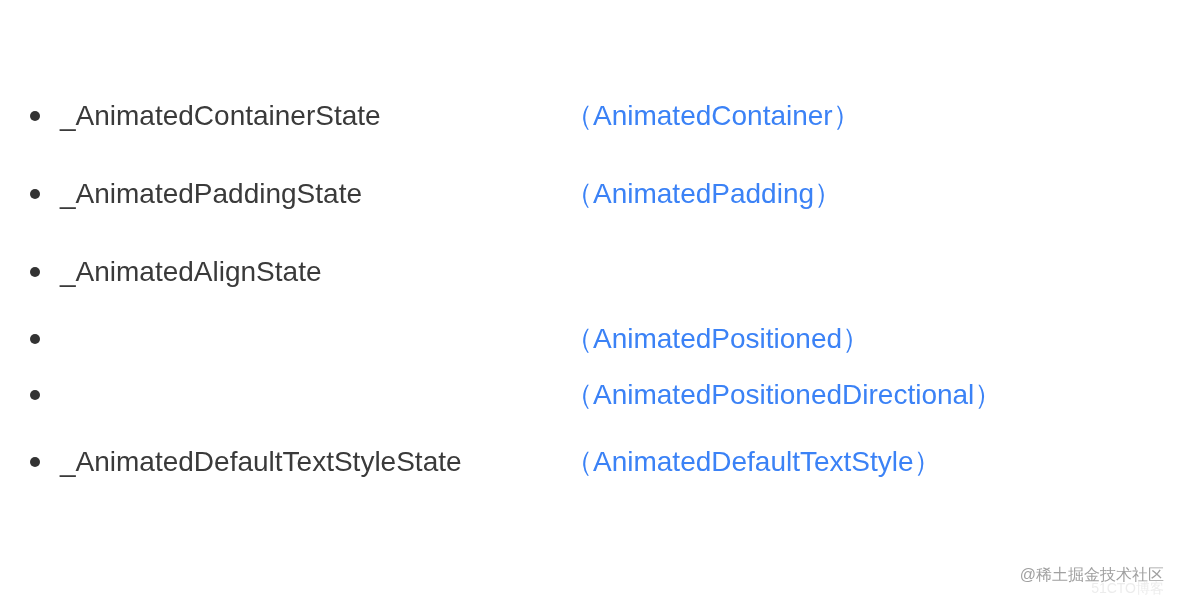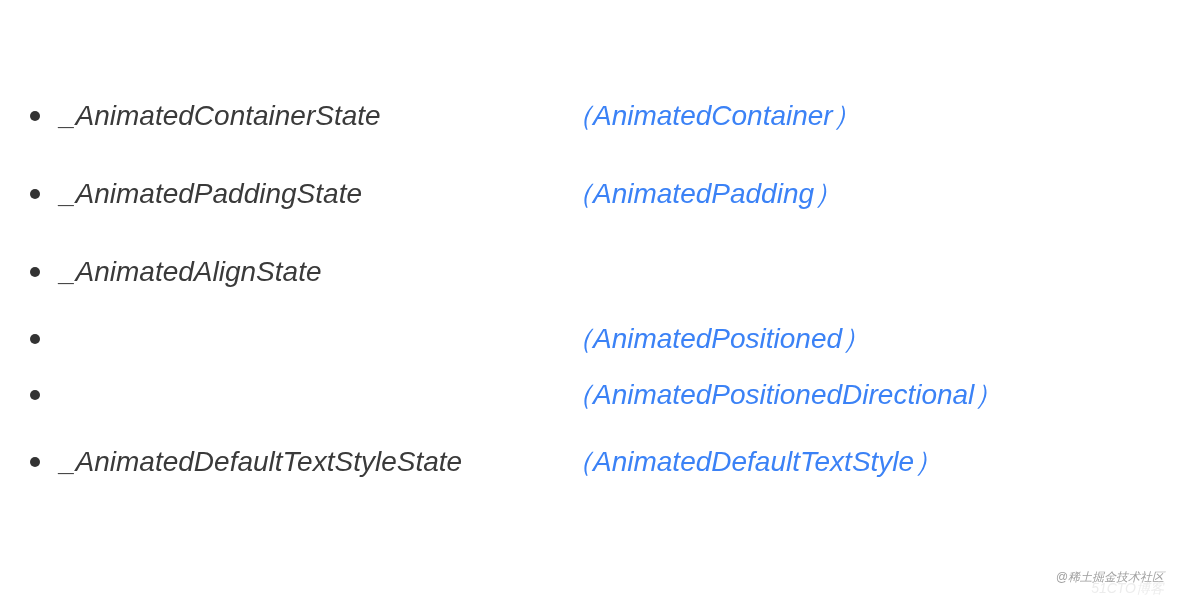--- a/index.html
+++ b/index.html
@@ -1,19 +1,18 @@
 <!DOCTYPE html>
 <html><head>
   <meta charset="utf-8">
   <style>
     * {
       margin: 0;
       padding: 0;
       box-sizing: border-box;
-      font-style: italic;
     }
     body {
       width: 1184px;
       height: 602px;
       background: #ffffff;
       font-family: -apple-system, BlinkMacSystemFont, "Segoe UI", "PingFang SC", "Hiragino Sans GB", "Microsoft YaHei", sans-serif;
       position: relative;
       padding: 100px 30px 50px 30px;
     }
     .list {
@@ -40,21 +39,21 @@
     }
     .widget-name {
       color: #3b82f6;
       position: absolute;
       left: 565px;
     }
     .watermark {
       position: absolute;
       bottom: 16px;
       right: 20px;
-      font-size: 12px;
+      font-size: 16px;
       color: #a0a0a0;
     }
     .watermark2 {
       position: absolute;
       bottom: 4px;
       right: 20px;
       font-size: 14px;
       color: #e0e0e0;
       opacity: 0.6;
       margin-top: 20px;

